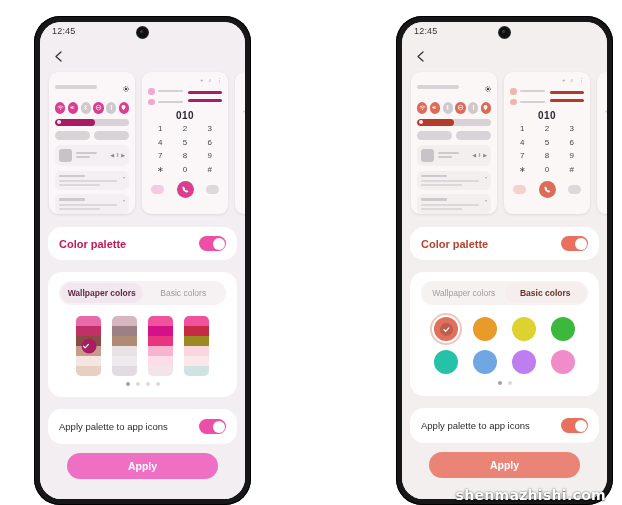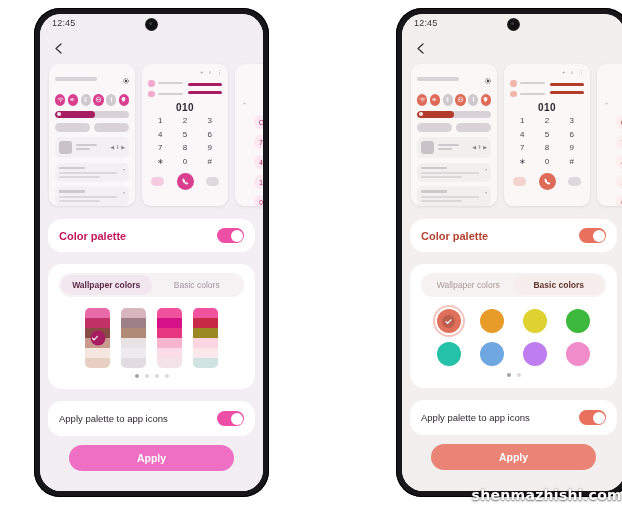--- a/index.html
+++ b/index.html
@@ -5,21 +5,21 @@
   html,body{margin:0;padding:0;}
   body{
     width:622px;height:505px;background:#ffffff;
     font-family:"Liberation Sans", sans-serif;
     overflow:hidden;position:relative;
   }
   .stage{position:relative;width:622px;height:505px;}
 
   
   .phone{
-    position:absolute;top:8px;width:235px;height:489px;
+    position:absolute;top:16px;width:217px;height:489px;
     background:#17171a;border-radius:26px;
     box-shadow:0 0 0 1px #000 inset;
     padding:0;box-sizing:border-box;
   }
   .phone.left{left:34px;}
   .phone.right{left:396px;}
   .screen{
     position:absolute;left:6px;top:6px;right:6px;bottom:6px;
     border-radius:21px;overflow:hidden;
     background:#f7f4f6;
@@ -158,21 +158,21 @@
   .applylabel{font-size:9.5px;color:#2e2930;}
   .applybtn{
     display:block;width:80%;margin:0 auto;height:26px;border-radius:14px;
     border:none;color:#fff;font-size:10.5px;font-weight:600;
     font-family:"Liberation Sans", sans-serif;
     display:flex;align-items:center;justify-content:center;
   }
 
   
   .watermark{
-    position:absolute;right:0;bottom:2px;
+    position:absolute;right:16px;bottom:2px;
     font-family:"DejaVu Sans", sans-serif;
     font-size:14px;font-weight:bold;color:#ffffff;
     letter-spacing:.3px;
     text-shadow:0 0 2px rgba(0,0,0,.55),0 1px 2px rgba(0,0,0,.5);
     z-index:50;
     margin-top:40px;
   }
 </style>
 </head>
 <body>

